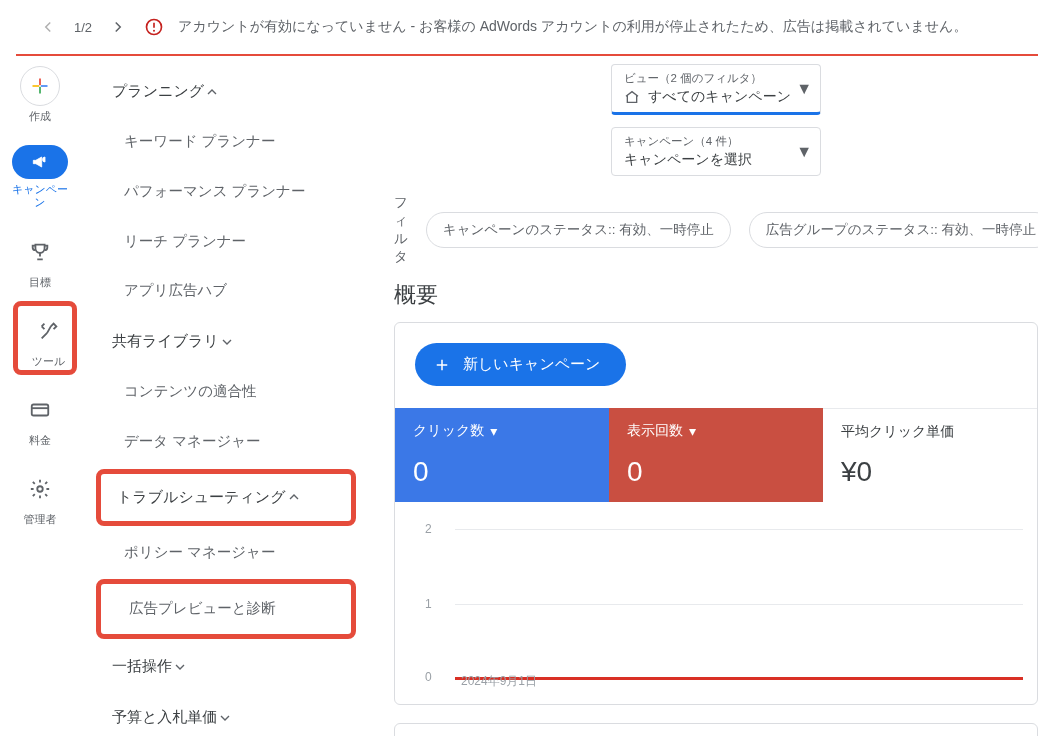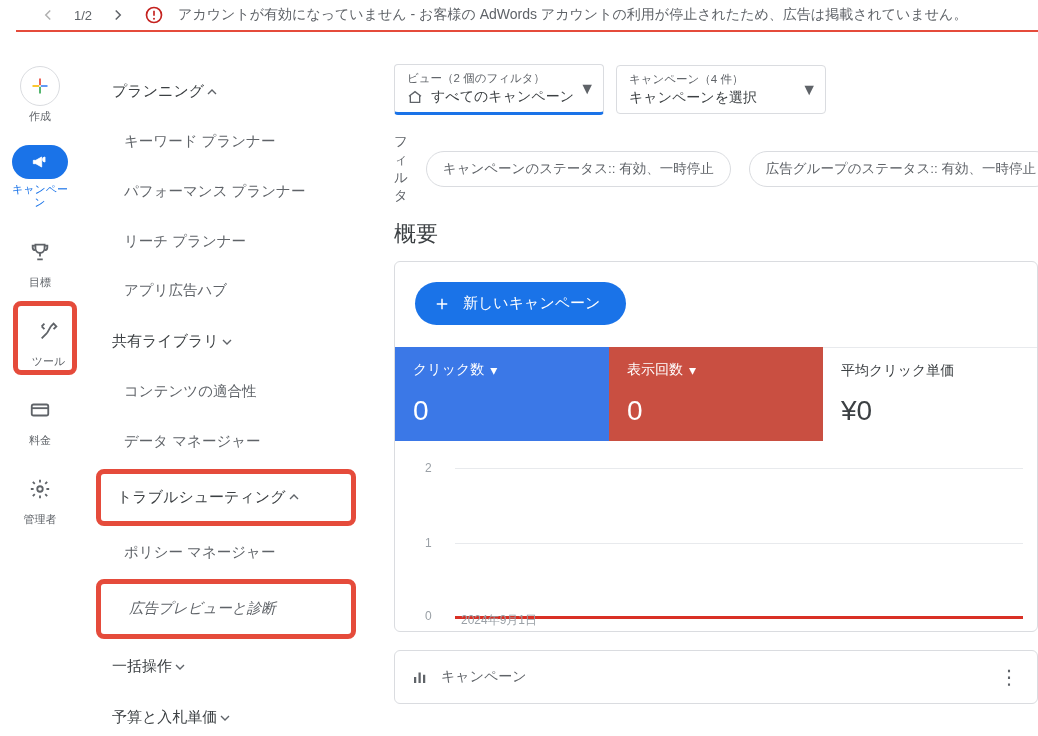--- a/index.html
+++ b/index.html
@@ -10,21 +10,21 @@
     width: 1038px;
     height: 736px;
     overflow: hidden;
     position: relative;
   }
 
   
   .alert-bar {
     position: absolute;
     top: 0; left: 16px; right: 0;
-    height: 32px;
+    height: 56px;
     display: flex;
     align-items: center;
     gap: 14px;
     padding: 0 8px 0 20px;
     border-bottom: 2px solid #e54b3b;
     font-size: 14px;
     color: #5f6368;
   }
   .alert-bar .nav-btn {
     width: 24px; height: 24px;
@@ -114,31 +114,31 @@
     line-height: 1.5;
     cursor: pointer;
   }
   .callout-box {
     position: relative;
     border: 5px solid #e54b3b;
     border-radius: 8px;
     margin: 2px 14px 2px 6px;
   }
   .callout-box .sp-section { padding: 14px 16px; }
-  .callout-box .sp-sub { padding: 14px 16px 14px 28px; font-style: italic; }
+  .callout-box .sp-sub { padding: 14px 16px 14px 28px; }
 
   
   .main {
     position: absolute;
     left: 380px; right: 0; top: 56px; bottom: 0;
     padding: 8px 0 0 14px;
     overflow: hidden;
   }
   .chips-row {
-    display: flex; gap: 12px; align-items: center;
+    display: flex; gap: 12px; align-items: center; flex-direction: column;
   }
   .chip {
     border: 1px solid #dadce0;
     border-radius: 4px;
     padding: 6px 10px 6px 12px;
     display: flex; flex-direction: column;
     background:#fff;
     position: relative;
     min-width: 210px;
   }
@@ -161,21 +161,21 @@
 
   .page-title {
     font-size: 22px; color:#3c4043;
     margin: 14px 6px 12px 0;
   }
 
   .card {
     background:#fff;
     border:1px solid #dadce0;
     border-radius: 6px;
-    padding: 20px 0 0 0;
+    padding: 20px 0 12px 0;
     position: relative;
   }
 
   .new-camp-btn {
     margin-left: 20px;
     background:#1a73e8;
     color:#fff;
     border:none;
     border-radius: 999px;
     padding: 12px 26px 12px 18px;

